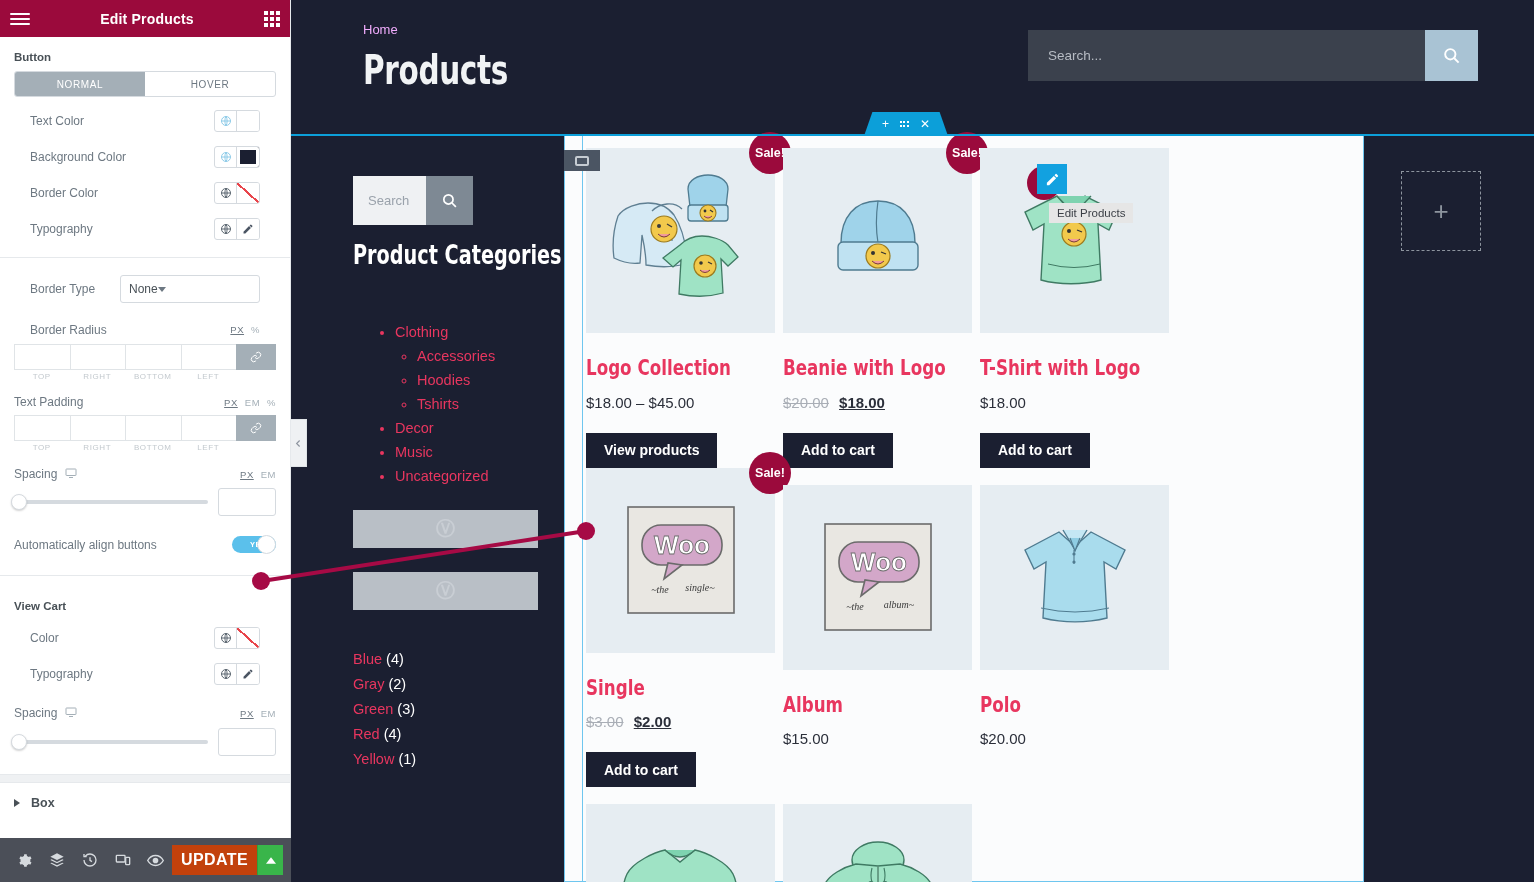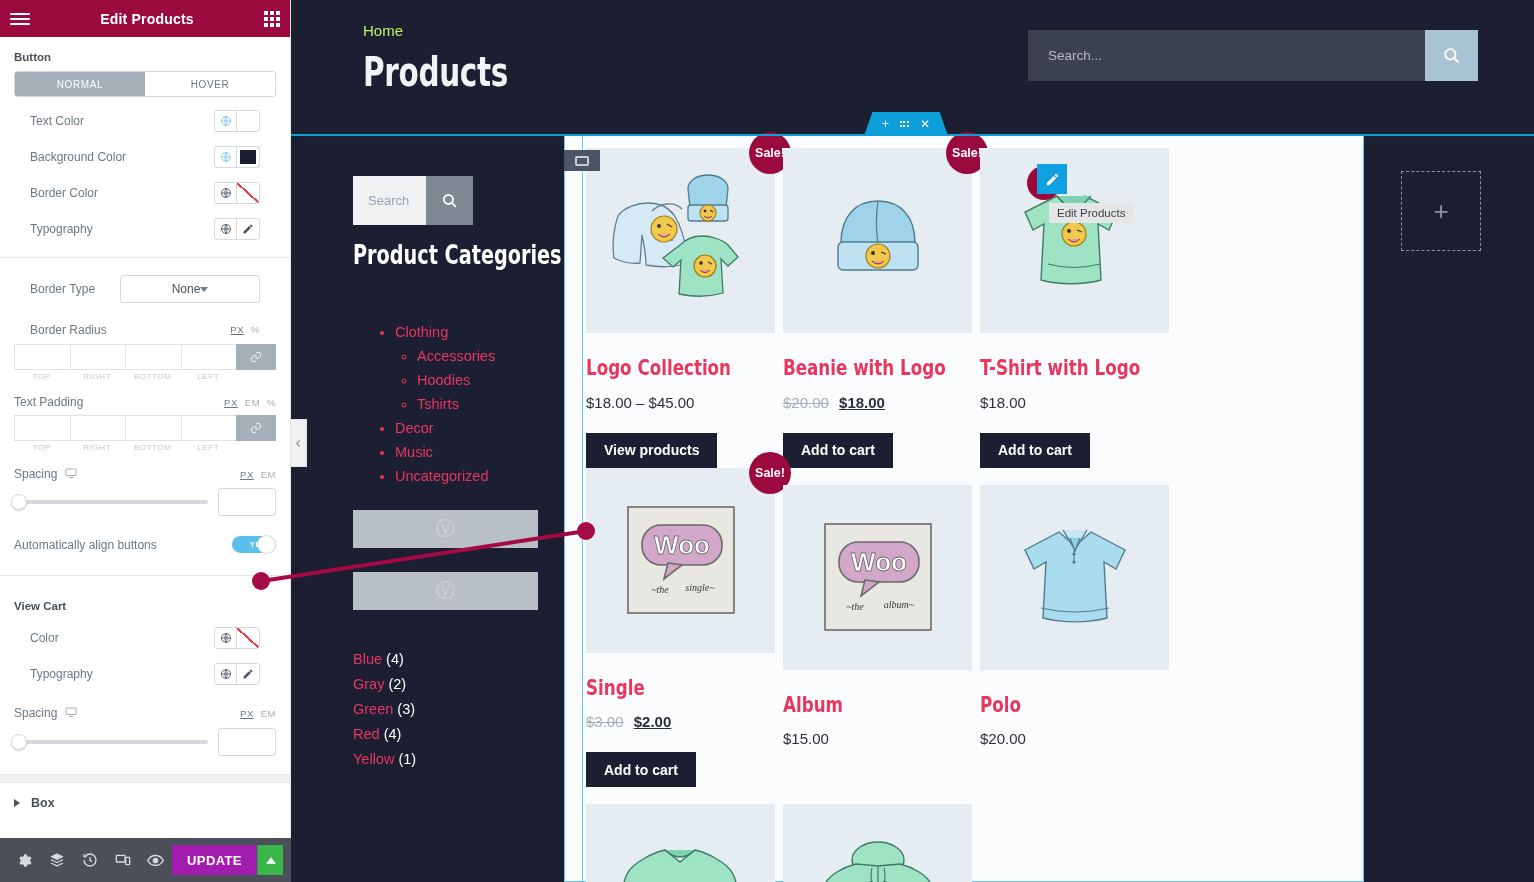--- a/index.html
+++ b/index.html
@@ -38,21 +38,21 @@
   .colorbox .sw { width:22px; display:block; }
   .sw.empty { background:#fff; }
   .sw.dark  { background:#1b1f31; border:3px solid #fff; }
   .sw.none  { background:
         linear-gradient(to top right, transparent calc(50% - 1px), #e8454b calc(50% - 1px),
         #e8454b calc(50% + 1px), transparent calc(50% + 1px)); background-color:#fff; }
   .sw.pen { background:#fff; display:flex; align-items:center; justify-content:center; }
 
   .select { width:140px; height:28px; border:1px solid #d5dadf; border-radius:3px;
             display:flex; align-items:center; padding:0 8px; font-size:12px; color:#495157;
-            justify-content:center; }
+            justify-content:flex-start; }
   .caret { width:0;height:0;border-left:4px solid transparent;border-right:4px solid transparent;
            border-top:5px solid #6d7882; }
 
   .units { font-size:9.5px; color:#a4afb7; letter-spacing:.5px; display:flex; gap:7px; }
   .units .u.on { color:#6d7882; text-decoration:underline; }
 
   .dim { display:flex; margin:0 14px; }
   .dim .cell { flex:1; height:26px; border:1px solid #e0e4e7; border-right:none; background:#fff; }
   .dim .link { width:40px; height:26px; background:#a4afb7; display:flex;align-items:center;
                justify-content:center; border:1px solid #a4afb7; }
@@ -78,36 +78,36 @@
               border-bottom:1px solid #e6e9ec; }
   .boxrow { display:flex; align-items:center; gap:11px; padding:13px 14px; }
   .boxrow .tri { width:0;height:0;border-top:4px solid transparent;border-bottom:4px solid transparent;
                  border-left:6px solid #495157; }
   .boxrow .bl { font-size:12.5px; font-weight:bold; color:#495157; }
 
   #panel-footer { position:absolute; bottom:0; left:0; width:291px; height:44px;
                   background:#4b4f58; display:flex; align-items:center; padding:0 8px; gap:0; }
   .fbtn { width:34px; height:44px; display:flex; align-items:center; justify-content:center; }
   .update { margin-left:auto; display:flex; height:30px; }
-  .update .main { background:#a21caf; color:#fff; font-size:13px; font-weight:bold;
+  .update .main { background:#c2410c; color:#fff; font-size:16px; font-weight:bold;
                   display:flex; align-items:center; justify-content:center; width:85px;
                   letter-spacing:.4px; }
   .update .arw { background:#39b54a; width:26px; display:flex; align-items:center;
                  justify-content:center; border-left:1px solid #2ea03c; }
 
   
   #collapse { position:absolute; left:291px; top:419px; width:16px; height:48px;
               background:#eff1f3; display:flex; align-items:center; justify-content:center;
               border:1px solid #e0e4e7; border-left:none; z-index:45; }
 
   
   #canvas { position:absolute; left:291px; top:0; width:1243px; height:882px;
             background:#1b1f31; overflow:hidden; }
   #hero { padding:22px 0 0 72px; height:130px; }
-  #hero .crumb { color:#bef264; font-size:15px; }
+  #hero .crumb { color:#f0abfc; font-size:13px; }
   #hero h1 { color:#f1f3f5; font-size:41px; margin-top:9px; letter-spacing:-.5px;
              font-family:"DejaVu Sans", sans-serif; font-weight:bold;
              transform:scaleX(.72); transform-origin:left center; }
 
   #hdr-search { position:absolute; left:737px; top:30px; width:450px; height:51px; display:flex; }
   #hdr-search .inp { flex:1; background:#3b414d; display:flex; align-items:center;
                      padding-left:20px; color:#b7bcc4; font-size:13.5px; }
   #hdr-search .btn { width:53px; background:#a9c3d4; display:flex; align-items:center;
                      justify-content:center; }
 

